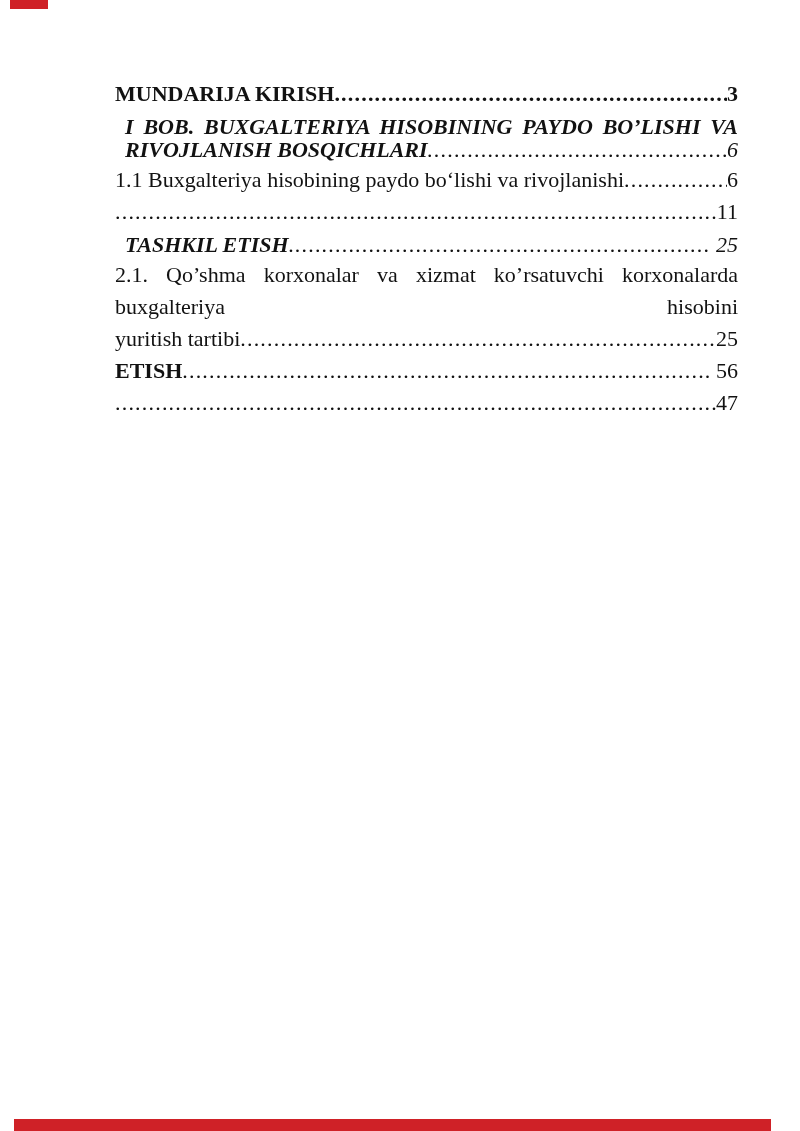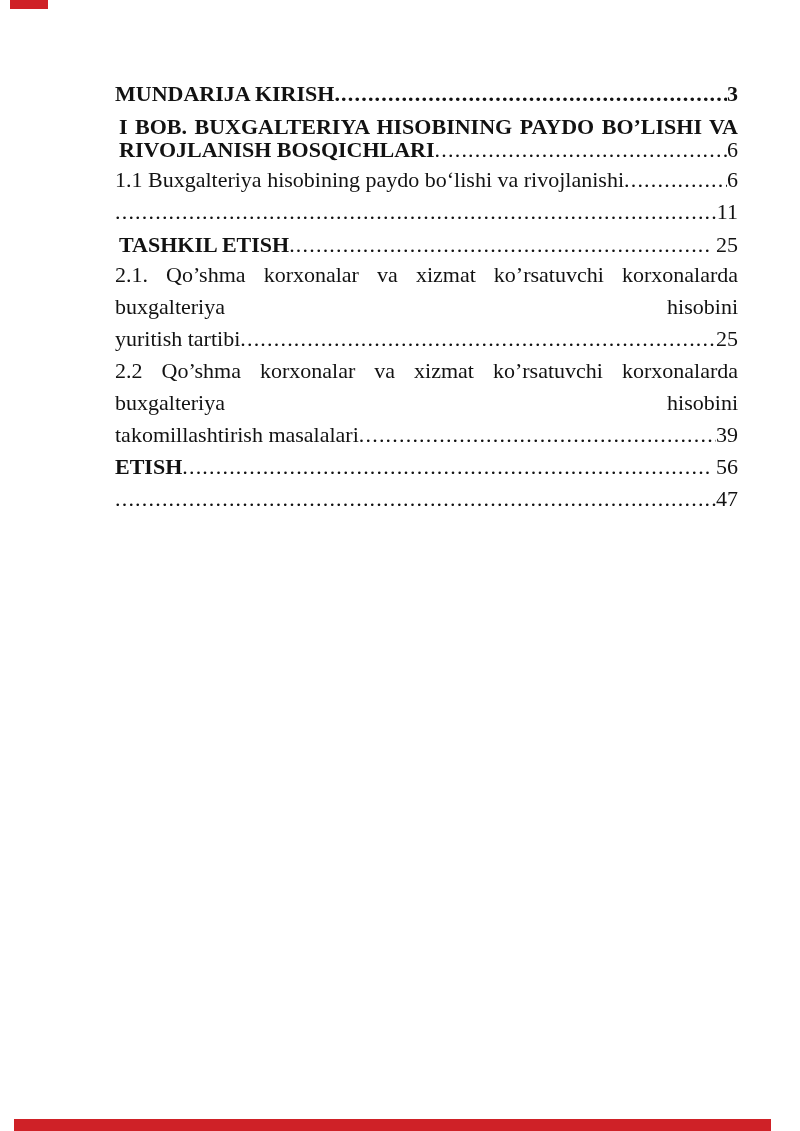--- a/index.html
+++ b/index.html
@@ -27,21 +27,22 @@
     width: 623px;
     font-size: 22px;
     color: #121212;
   }
   .entry { margin: 0; }
   .entry.bold { font-weight: 700; }
   .entry.reg  { font-weight: 400; line-height: 32px; }
   .entry.single { line-height: 32px; }
   .entry.head {
     line-height: 23px;
-    margin: 5px 0 3px 4px;
+    margin: 5px 0 3px 10px;
+    font-style: italic;
   }
   
   .jline {
     text-align: justify;
     text-align-last: justify;
   }
   
   .lline {
     display: flex;
     align-items: baseline;
@@ -127,28 +128,20 @@
 
     <div class="entry reg">
       <div class="jline">2.1. Qo’shma korxonalar va xizmat ko’rsatuvchi korxonalarda buxgalteriya hisobini</div>
       <div class="lline">
         <span class="txt">yuritish tartibi</span>
         <span class="dots"></span>
         <span class="pg">25</span>
       </div>
     </div>
 
-    <div class="entry reg">
-      <div class="jline">2.2 Qo’shma korxonalar va xizmat ko’rsatuvchi korxonalarda buxgalteriya hisobini</div>
-      <div class="lline">
-        <span class="txt">takomillashtirish masalalari</span>
-        <span class="dots"></span>
-        <span class="pg">39</span>
-      </div>
-    </div>
 
     <div class="entry bold single">
       <div class="lline">
         <span class="txt">ETISH</span>
         <span class="dots w400"></span>
         <span class="pg w400 gap">56</span>
       </div>
     </div>
 
     <div class="entry bold single">

